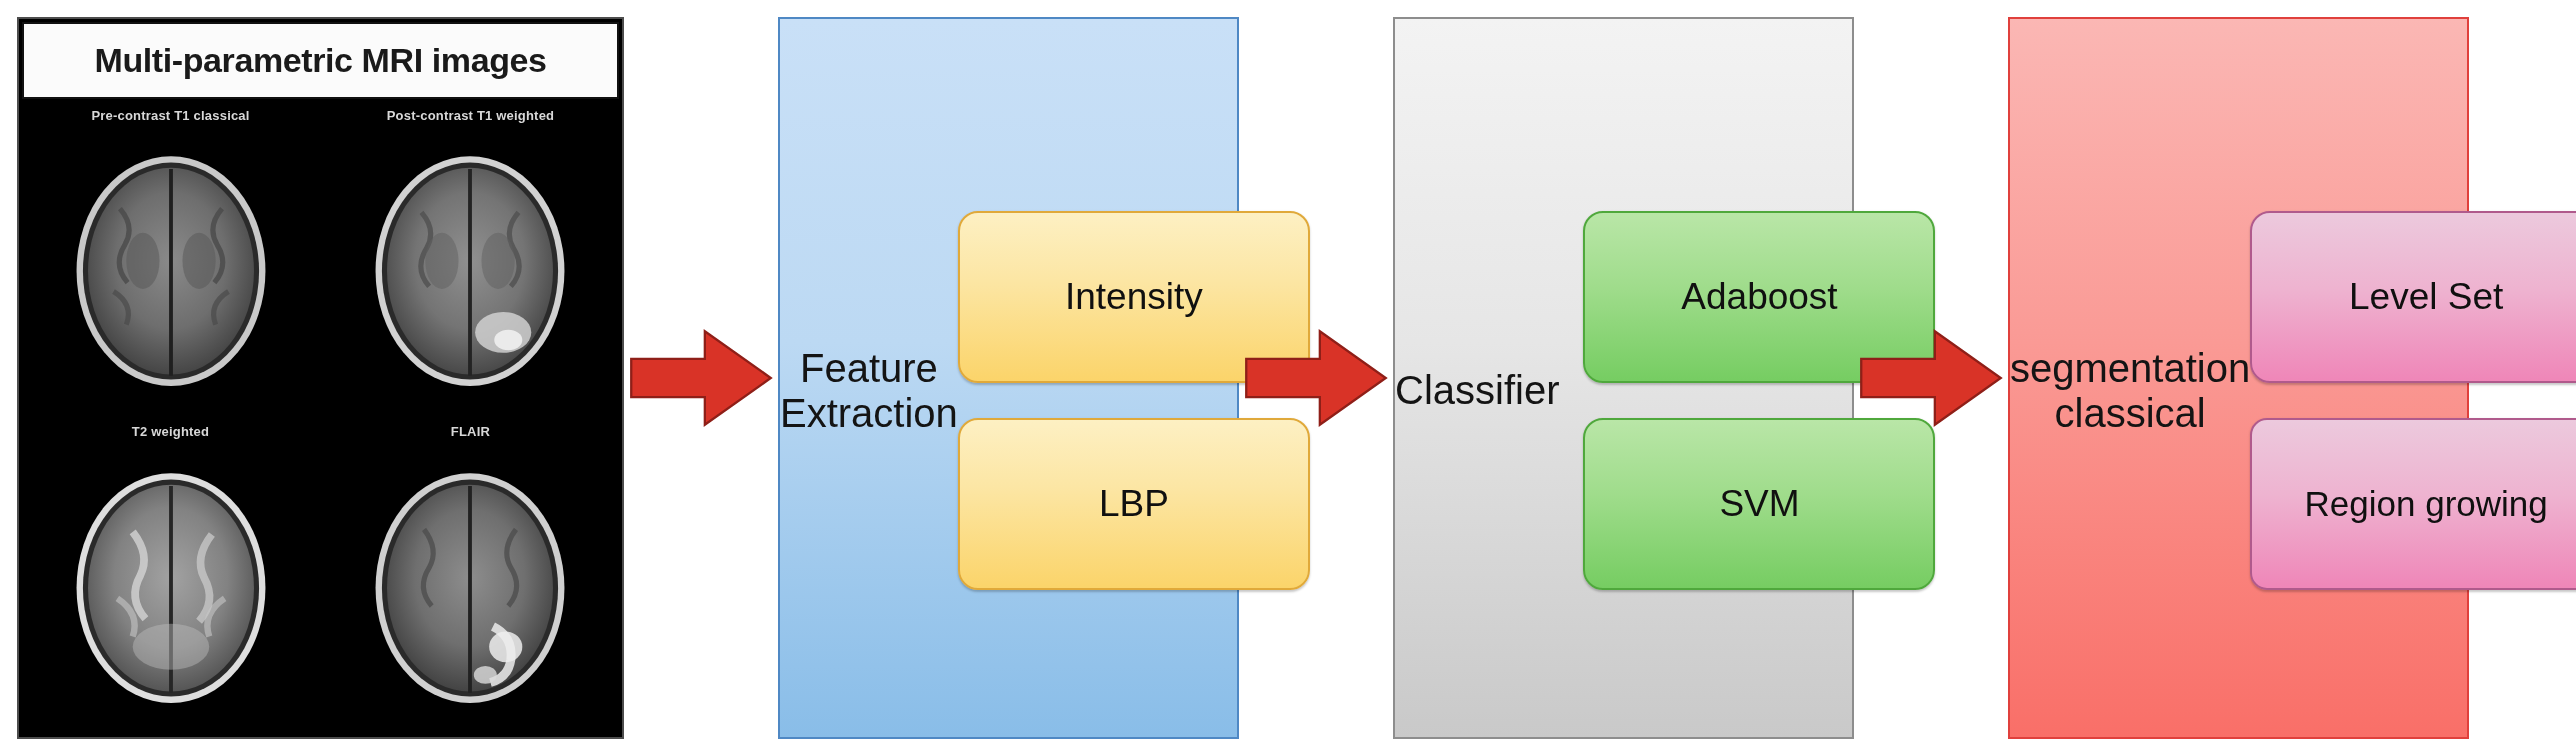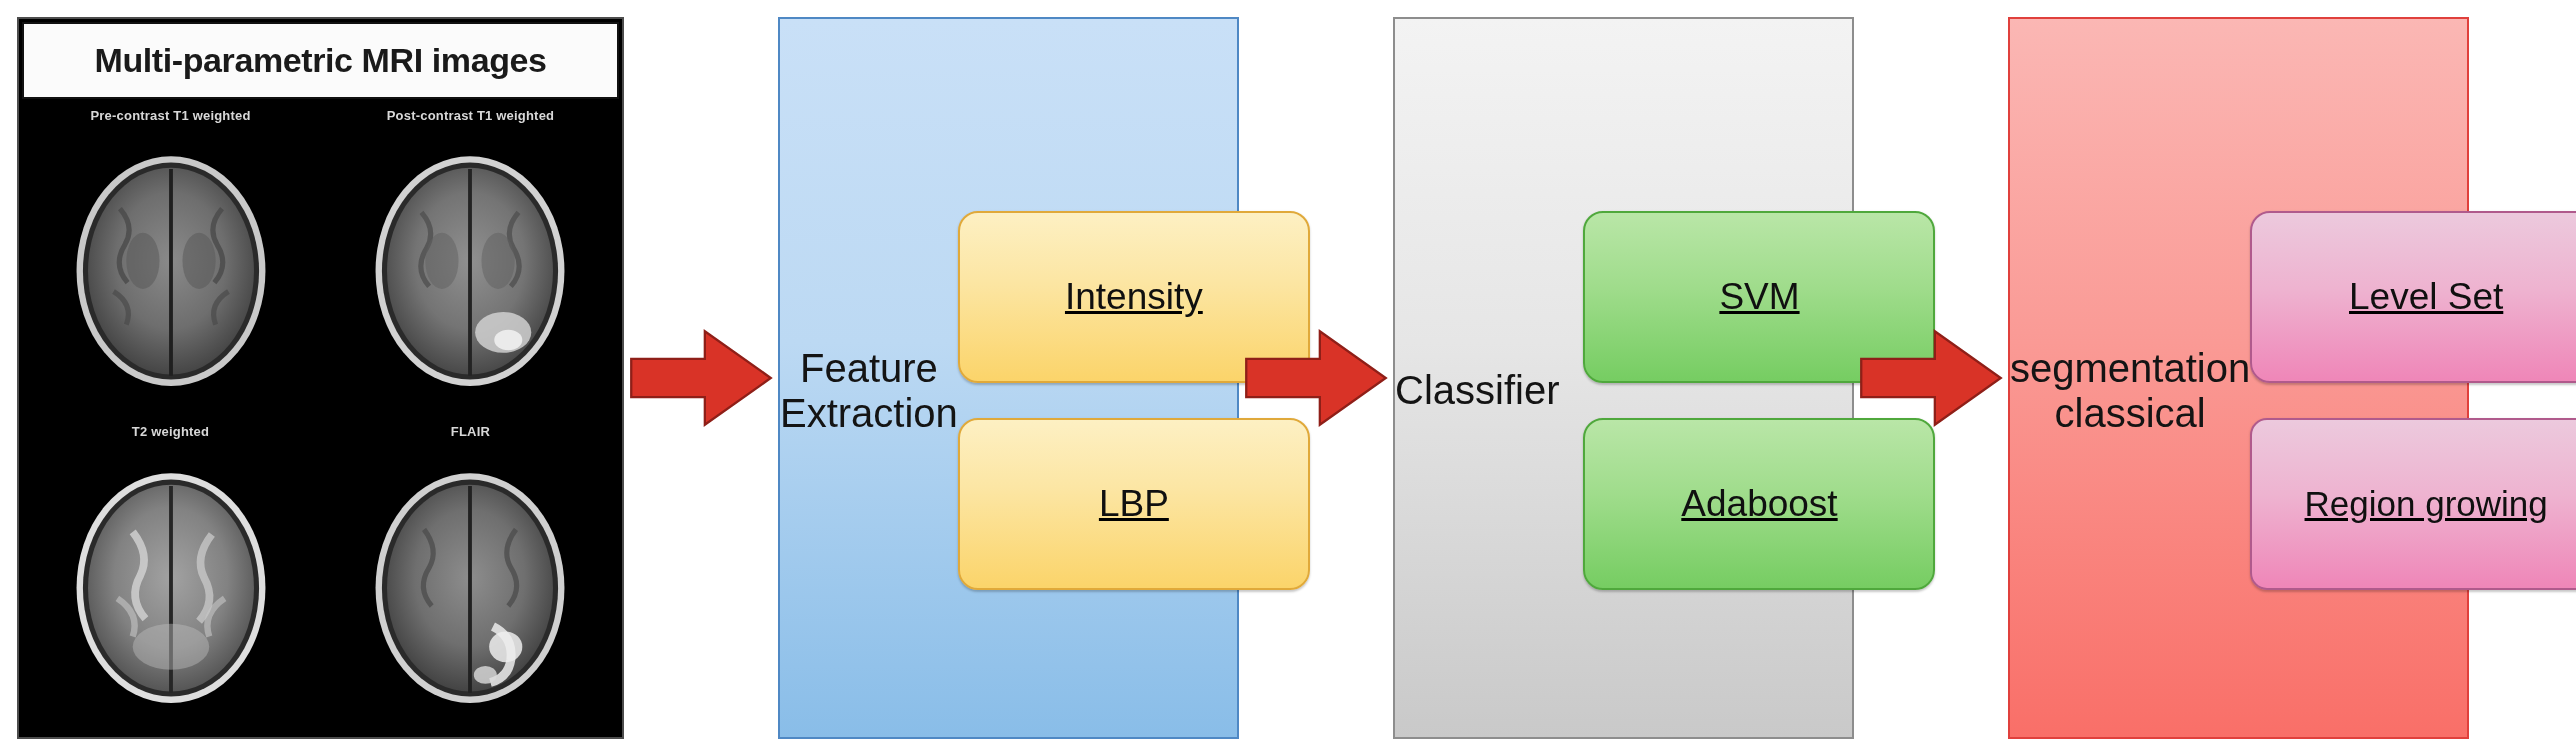--- a/index.html
+++ b/index.html
@@ -129,21 +129,20 @@
     width: 92%;
     font-weight: normal;
   }
   .stage-items {
     margin-top: 20px;
     width: 100%;
     display: flex;
     flex-direction: column;
     align-items: center;
     gap: 35px;
-    text-decoration: underline;
   }
   .item-box {
     width: 352px;
     height: 172px;
     border-radius: 20px;
     box-sizing: border-box;
     display: flex;
     align-items: center;
     justify-content: center;
     font-size: 37px;
@@ -191,21 +190,21 @@
 
 <div class="pipeline">
 
   <div class="mri-stage">
     <div class="mri-header">
       <span class="mri-header-text">Multi-parametric MRI images</span>
     </div>
     <div class="mri-grid">
 
       <div class="mri-cell">
-        <span class="mri-cell-label">Pre-contrast T1 weighted</span>
+        <span class="mri-cell-label">Pre-contrast T1 classical</span>
         <div class="brain">
           <svg viewBox="0 0 200 200" preserveAspectRatio="xMidYMid meet">
             <defs>
               <radialGradient id="b1" cx="50%" cy="45%" r="60%">
                 <stop offset="0%" stop-color="#8a8a8a"></stop>
                 <stop offset="55%" stop-color="#6e6e6e"></stop>
                 <stop offset="100%" stop-color="#3c3c3c"></stop>
               </radialGradient>
             </defs>
             <ellipse cx="100" cy="104" rx="74" ry="90" fill="#c9c9c9"></ellipse>
@@ -318,22 +317,22 @@
     <div class="arrow">
       <svg viewBox="0 0 190 150" preserveAspectRatio="xMidYMid meet">
         <polygon points="4,50 100,50 100,14 186,75 100,136 100,100 4,100" fill="#d93327" stroke="#8f1f18" stroke-width="3"></polygon>
       </svg>
     </div>
   </div>
 
   <div class="stage stage-classifier">
     <div class="stage-title">Classifier</div>
     <div class="stage-items">
+      <div class="item-box box-green">Adaboost</div>
       <div class="item-box box-green">SVM</div>
-      <div class="item-box box-green">Adaboost</div>
     </div>
   </div>
 
   <div class="arrow-slot">
     <div class="arrow">
       <svg viewBox="0 0 190 150" preserveAspectRatio="xMidYMid meet">
         <polygon points="4,50 100,50 100,14 186,75 100,136 100,100 4,100" fill="#d93327" stroke="#8f1f18" stroke-width="3"></polygon>
       </svg>
     </div>
   </div>

